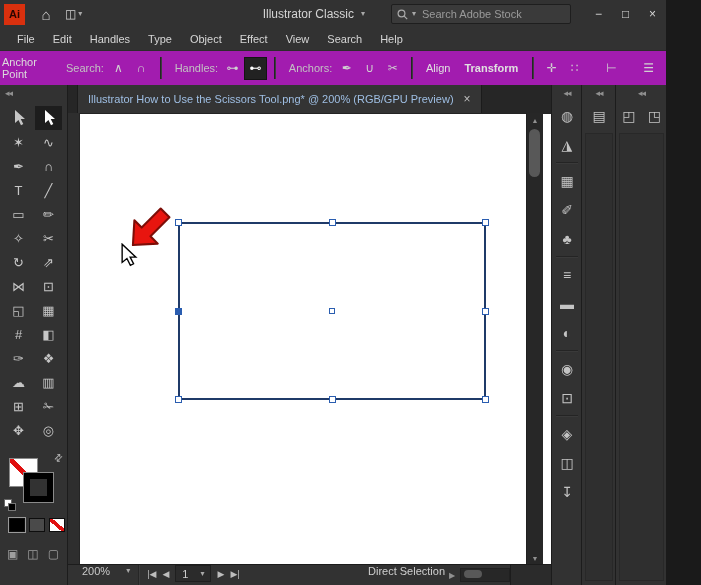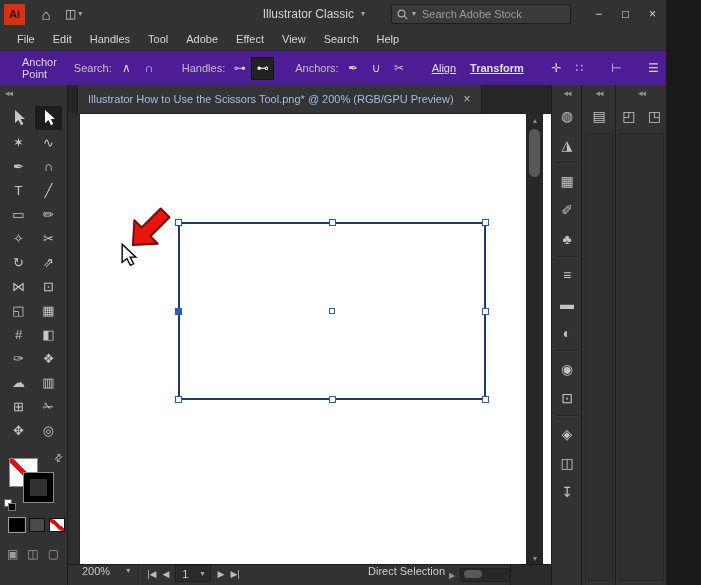--- a/index.html
+++ b/index.html
@@ -27,29 +27,29 @@
   .win-btn{width:27px;height:26px;display:flex;align-items:center;justify-content:center;
            color:#d6d6d6;font-size:12px;}
 
   
   .menubar{position:absolute;left:0;top:28px;right:0;height:22px;display:flex;align-items:center;
            padding-left:8px;background:#323232;}
   .menu-item{padding:0 9px;color:#d6d6d6;font-size:11px;}
 
   
   .controlbar{position:absolute;left:0;top:50px;right:0;height:34px;display:flex;align-items:center;
-              padding:0 20px;background:#4c1d95;border-top:1px solid #2c2c2c;border-bottom:1px solid #1d1d1d;
+              padding:0 0;background:#a21caf;border-top:1px solid #2c2c2c;border-bottom:1px solid #1d1d1d;
               font-size:11px;color:#c7c7c7;}
   .cb-context{margin:0 10px 0 2px;color:#dcdcdc;}
   .cb-label{margin:0 3px 0 7px;color:#c2c2c2;}
   .cb-btn{min-width:21px;height:21px;display:flex;align-items:center;justify-content:center;
           font-size:12px;color:#d0d0d0;border:1px solid transparent;}
   .cb-btn.pressed{background:#222222;border:1px solid #141414;color:#ffffff;}
   .vsep{width:1px;height:22px;background:#242424;margin:0 7px;box-shadow:1px 0 0 #3d3d3d;}
-  .cb-link{margin:4px 7px;color:#e0e0e0;text-decoration:underline;}
+  .cb-link{margin:4px 7px;color:#e0e0e0;}
   .cb-link.bold{font-weight:bold;}
   .cb-right{margin-left:auto;display:flex;align-items:center;gap:14px;padding-right:6px;}
 
   
   .toolbar-left{position:absolute;left:0;top:85px;width:67px;bottom:0;background:#323232;
                 border-right:1px solid #1c1c1c;}
   .panel-head{height:16px;display:flex;align-items:center;padding-left:5px;color:#8f8f8f;
               font-size:9px;letter-spacing:-1px;}
   .tools{display:grid;grid-template-columns:27px 27px;justify-content:center;column-gap:3px;margin-top:5px;}
   .tool{height:24px;display:flex;align-items:center;justify-content:center;font-size:13px;color:#c6c6c6;}
@@ -153,22 +153,22 @@
       <div class="win-btn">−</div>
       <div class="win-btn">□</div>
       <div class="win-btn">×</div>
     </div>
   </header>
 
   <nav class="menubar">
     <span class="menu-item">File</span>
     <span class="menu-item">Edit</span>
     <span class="menu-item">Handles</span>
-    <span class="menu-item">Tool</span>
-    <span class="menu-item">Adobe</span>
+    <span class="menu-item">Type</span>
+    <span class="menu-item">Object</span>
     <span class="menu-item">Effect</span>
     <span class="menu-item">View</span>
     <span class="menu-item">Search</span>
     <span class="menu-item">Help</span>
   </nav>
 
   <div class="controlbar">
     <span class="cb-context">Anchor Point</span>
     <span class="cb-label">Search:</span>
     <span class="cb-btn">∧</span>

